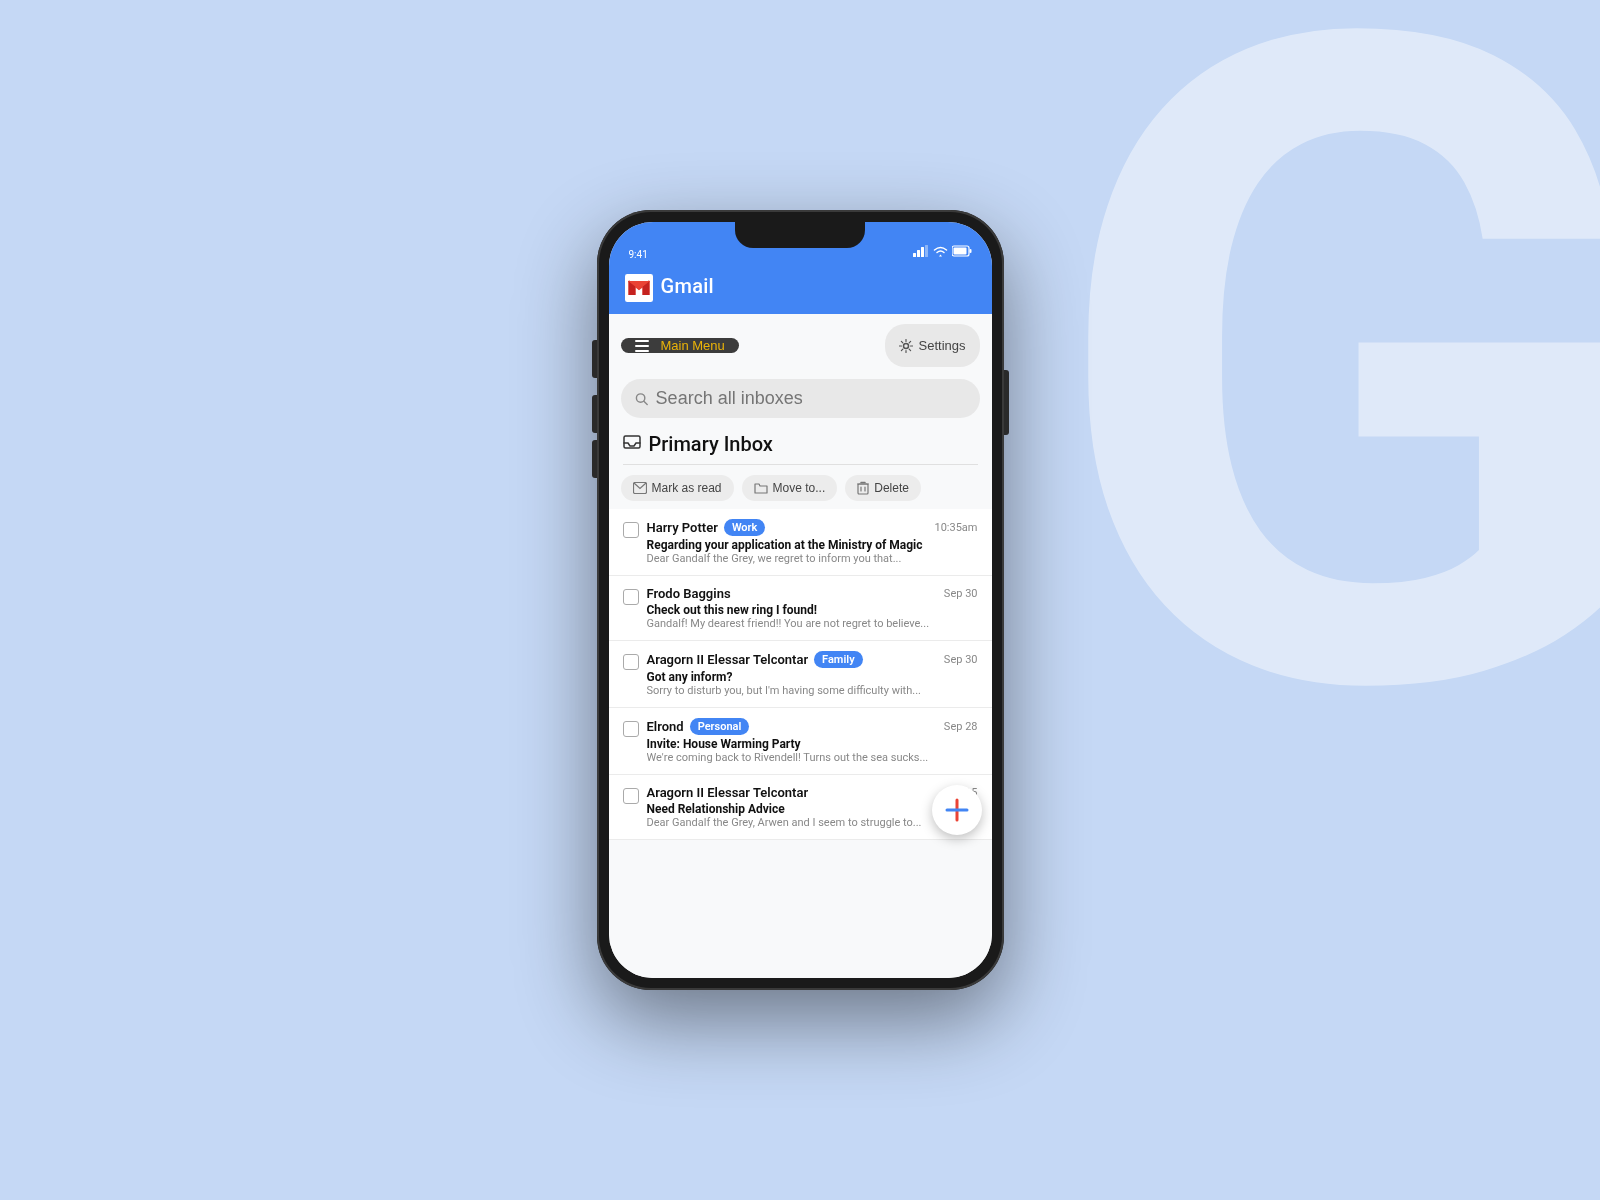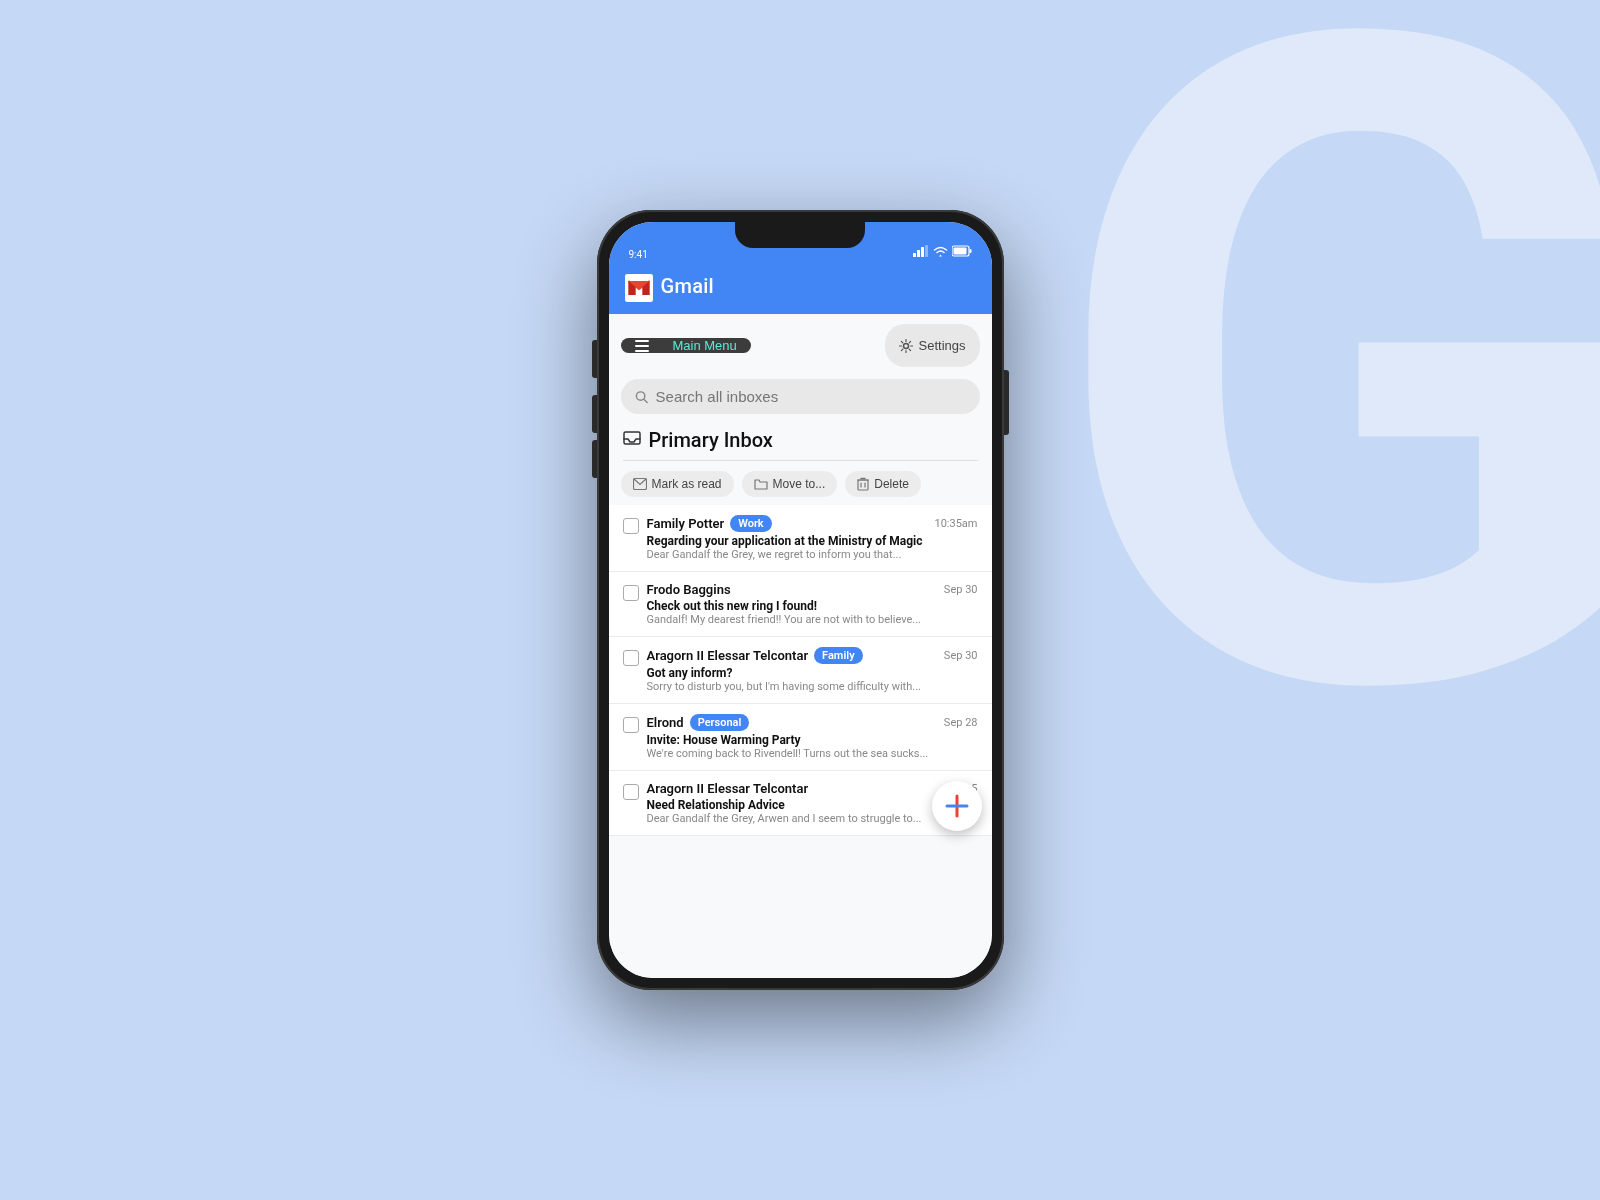--- a/index.html
+++ b/index.html
@@ -144,28 +144,28 @@
     .toolbar-row {
       background: #f8f9fa;
       padding: 10px 12px 6px;
       display: flex;
       align-items: center;
       justify-content: space-between;
     }
 
     .btn-main-menu {
       background: #3c3c3c;
-      color: #5eead4;
+      color: #eab308;
       border: none;
       border-radius: 20px;
       padding: 0 14px;
       font-size: 13px;
       display: flex;
       align-items: center;
-      gap: 24px;
+      gap: 12px;
       cursor: pointer;
     }
 
     .btn-settings {
       background: #e8e8e8;
       color: #444;
       border: none;
       border-radius: 20px;
       padding: 14px 14px;
       font-size: 13px;
@@ -182,21 +182,21 @@
       padding: 9px 14px;
       display: flex;
       align-items: center;
       gap: 8px;
     }
 
     .search-bar input {
       background: transparent;
       border: none;
       outline: none;
-      font-size: 15px;
+      font-size: 18px;
       color: #a21caf;
       width: 100%;
     }
 
     .inbox-section {
       padding: 6px 14px 4px;
       display: flex;
       align-items: center;
       gap: 8px;
     }
@@ -453,38 +453,38 @@
           <span>Delete</span>
         </button>
       </div>
 
       <div>
 
         <div class="email-item">
           <div class="checkbox"></div>
           <div class="email-body">
             <div class="email-top">
-              <span class="email-sender">Family Potter</span>
+              <span class="email-sender">Harry Potter</span>
               <span class="tag tag-work">Work</span>
               <span class="email-time">10:35am</span>
             </div>
             <div class="email-subject">Regarding your application at the Ministry of Magic</div>
             <div class="email-preview">Dear Gandalf the Grey, we regret to inform you that...</div>
           </div>
         </div>
 
         <div class="email-item">
           <div class="checkbox"></div>
           <div class="email-body">
             <div class="email-top">
               <span class="email-sender">Frodo Baggins</span>
               <span class="email-time">Sep 30</span>
             </div>
             <div class="email-subject">Check out this new ring I found!</div>
-            <div class="email-preview">Gandalf! My dearest friend!! You are not with to believe...</div>
+            <div class="email-preview">Gandalf! My dearest friend!! You are not regret to believe...</div>
           </div>
         </div>
 
         <div class="email-item">
           <div class="checkbox"></div>
           <div class="email-body">
             <div class="email-top">
               <span class="email-sender">Aragorn II Elessar Telcontar</span>
               <span class="tag tag-family">Family</span>
               <span class="email-time">Sep 30</span>

